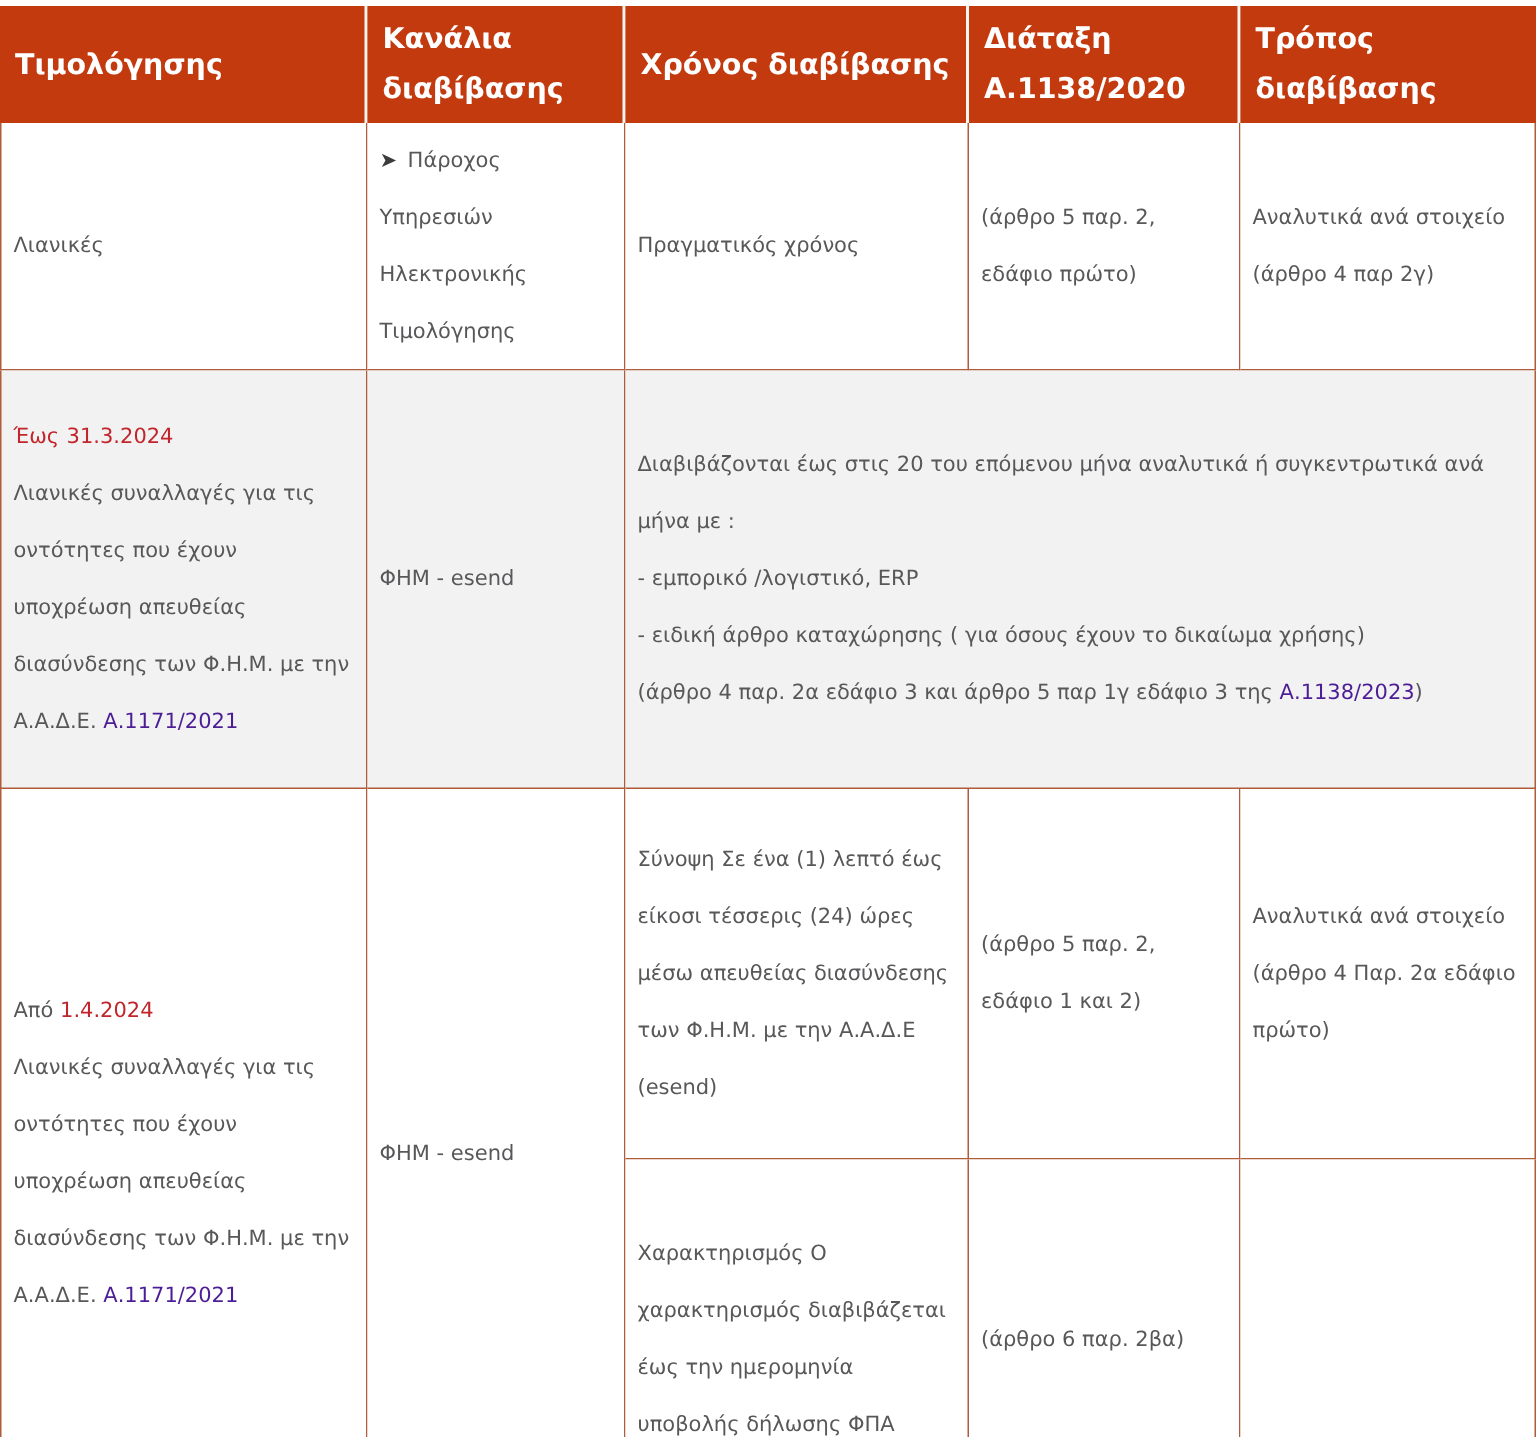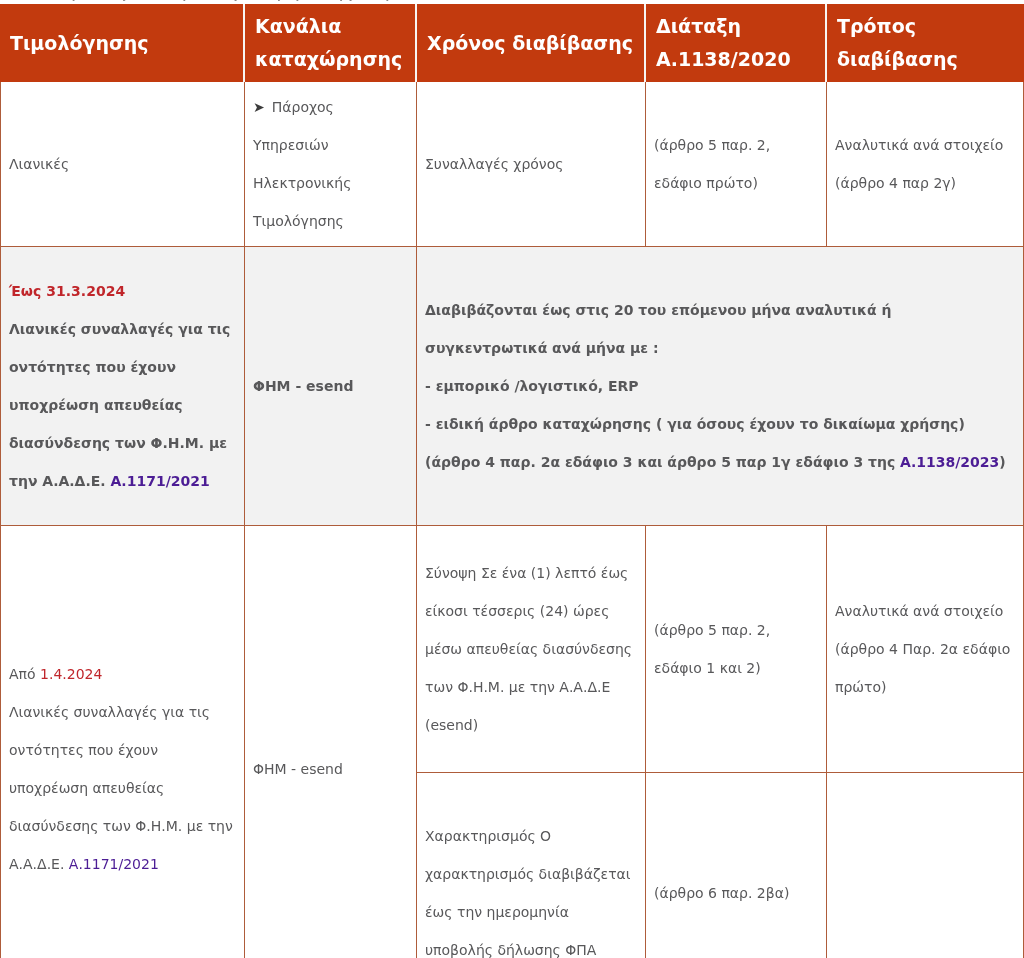--- a/index.html
+++ b/index.html
@@ -23,21 +23,21 @@
     font-size:19px;line-height:33px;font-weight:bold;text-align:left;
     vertical-align:middle;padding:6px 10px;
     border-right:2px solid #f8f5f3;
   }
   th.last{border-right:none;margin-left:19px;}
   tr.hdr{height:73px;}
   tr.r1{height:150px;}
   tr.r2{height:279px;}
   tr.r3a{height:247px;}
   tr.r3b{height:240px;}
-  tr.alt td{background:#f2f2f2;font-weight:bold;}
+  tr.alt td{background:#f2f2f2;}
   .red{color:#c0262b;}
   .datesp{margin-right:5px;}
   .link{color:#4c1d95;cursor:pointer;text-decoration:none;}
   .bullet{color:#3c3c3c;margin-right:7px;}
 </style>
 </head>
 <body>
 
 <div class="remnant">
   <span>Χρόνος και τρόπος διαβίβασης παραστατικών</span>
@@ -47,36 +47,36 @@
   <colgroup>
     <col style="width:245px">
       <col style="width:172px">
       <col style="width:229px">
       <col style="width:181px">
       <col style="width:197px">
   </colgroup>
   <thead>
     <tr class="hdr">
       <th>Τιμολόγησης</th>
-      <th>Κανάλια καταχώρησης</th>
+      <th>Κανάλια διαβίβασης</th>
       <th>Χρόνος διαβίβασης</th>
       <th>Διάταξη Α.1138/2020</th>
       <th class="last">Τρόπος διαβίβασης</th>
     </tr>
   </thead>
   <tbody>
     <tr class="r1">
       <td class="first">
         <span>Λιανικές</span>
       </td>
       <td>
         <span class="bullet">➤</span><span>Πάροχος Υπηρεσιών Ηλεκτρονικής Τιμολόγησης</span>
       </td>
       <td>
-        <span>Συναλλαγές χρόνος</span>
+        <span>Πραγματικός χρόνος</span>
       </td>
       <td>
         <span>(άρθρο 5 παρ. 2, εδάφιο πρώτο)</span>
       </td>
       <td>
         <span>Αναλυτικά ανά στοιχείο (άρθρο 4 παρ 2γ)</span>
       </td>
     </tr>
 
     <tr class="r2 alt">

